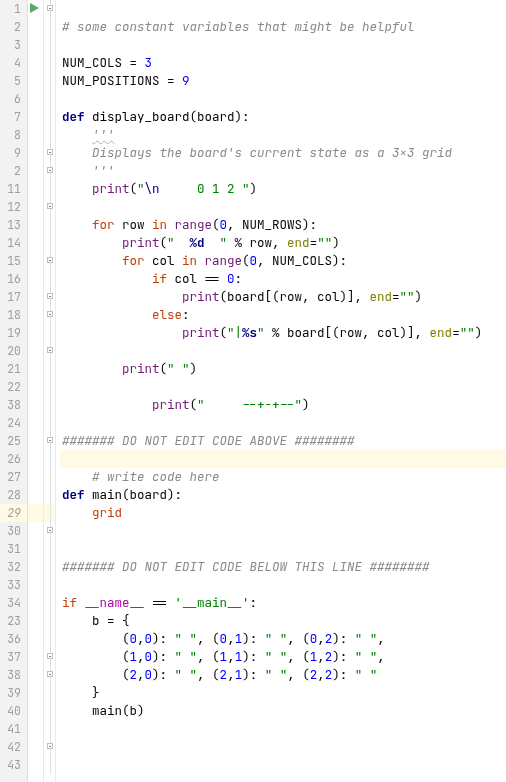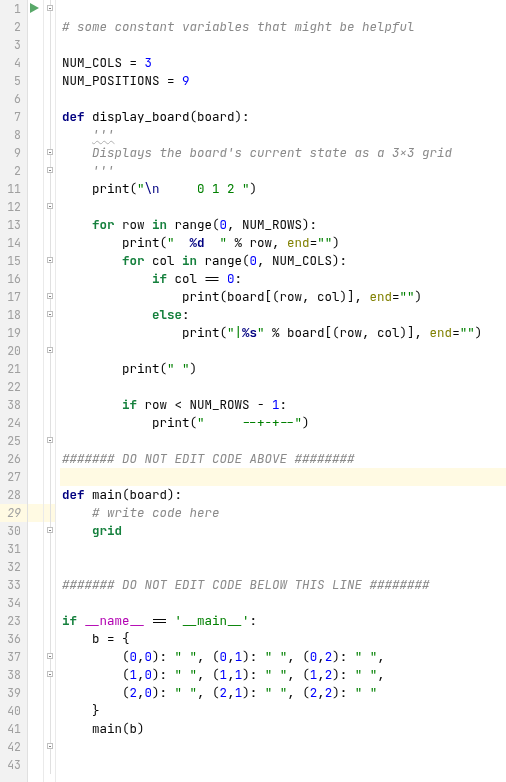--- a/index.html
+++ b/index.html
@@ -55,29 +55,29 @@
   }
   .code-area .line { padding-left: 2px; }
 
   .line.highlight { background: #fffae3; font-style: italic; }
   .gutter-lineno .line.highlight,
   .gutter-marker .line.highlight,
   .gutter-fold .line.highlight { background: #fffae3; }
 
   
   .c-comment   { color: #8a8a8a; font-style: italic; }
-  .c-keyword   { color: #15803d; font-weight: bold; }
+  .c-keyword   { color: #c2410c; font-weight: normal; }
   .c-def       { color: #000080; font-weight: bold; }
   .c-funcname  { color: #000000; }
   .c-string    { color: #008000; }
   .c-escape    { color: #000080; }
   .c-fmt       { color: #000080; font-weight: bold; }
   .c-number    { color: #0000ff; }
   .c-op        { color: #080808; }
-  .c-builtin   { color: #000000; }
+  .c-builtin   { color: #701a75; }
   .c-selfish   { color: #808000; }
   .c-docstr    { color: #8a8a8a; font-style: italic; }
   .c-magic     { color: #b200b2; }
   .c-wavy { text-decoration: underline wavy #b0b0b0; text-decoration-thickness: 1px; }
 
   
   .run-tri {
     position: absolute;
     left: 2px;
     top: 3px;
@@ -265,27 +265,26 @@
       <div class="line"><span>    </span><span class="c-keyword">for </span><span>row </span><span class="c-keyword">in </span><span class="c-builtin">range</span><span>(</span><span class="c-number">0</span><span>, NUM_ROWS):</span></div>
       <div class="line"><span>        </span><span class="c-builtin">print</span><span>(</span><span class="c-string">"  </span><span class="c-fmt">%d</span><span class="c-string">  "</span><span> % row, </span><span class="c-selfish">end</span><span>=</span><span class="c-string">""</span><span>)</span></div>
       <div class="line"><span>        </span><span class="c-keyword">for </span><span>col </span><span class="c-keyword">in </span><span class="c-builtin">range</span><span>(</span><span class="c-number">0</span><span>, NUM_COLS):</span></div>
       <div class="line"><span>            </span><span class="c-keyword">if </span><span>col == </span><span class="c-number">0</span><span>:</span></div>
       <div class="line"><span>                </span><span class="c-builtin">print</span><span>(board[(row, col)], </span><span class="c-selfish">end</span><span>=</span><span class="c-string">""</span><span>)</span></div>
       <div class="line"><span>            </span><span class="c-keyword">else</span><span>:</span></div>
       <div class="line"><span>                </span><span class="c-builtin">print</span><span>(</span><span class="c-string">"|</span><span class="c-fmt">%s</span><span class="c-string">"</span><span> % board[(row, col)], </span><span class="c-selfish">end</span><span>=</span><span class="c-string">""</span><span>)</span></div>
       <div class="line"></div>
       <div class="line"><span>        </span><span class="c-builtin">print</span><span>(</span><span class="c-string">" "</span><span>)</span></div>
       <div class="line"></div>
-      <div class="line"><span>        </span><span class="c-keyword">if </span><span>row &lt; NUM_ROWS - </span><span class="c-number">1</span><span>:</span></div>
       <div class="line"><span>            </span><span class="c-builtin">print</span><span>(</span><span class="c-string">"     --+-+--"</span><span>)</span></div>
       <div class="line"></div>
       <div class="line"><span class="c-comment">####### DO NOT EDIT CODE ABOVE ########</span></div>
       <div class="line highlight"></div>
+      <div class="line"><span>    </span><span class="c-comment"># write code here</span></div>
       <div class="line"><span class="c-def">def </span><span class="c-funcname">main</span><span>(board):</span></div>
-      <div class="line"><span>    </span><span class="c-comment"># write code here</span></div>
       <div class="line"><span>    </span><span class="c-keyword">grid</span></div>
       <div class="line"></div>
       <div class="line"></div>
       <div class="line"><span class="c-comment">####### DO NOT EDIT CODE BELOW THIS LINE ########</span></div>
       <div class="line"></div>
       <div class="line"><span class="c-keyword">if </span><span class="c-magic">__name__</span><span> == </span><span class="c-string">'__main__'</span><span>:</span></div>
       <div class="line"><span>    b = {</span></div>
       <div class="line"><span>        (</span><span class="c-number">0</span><span>,</span><span class="c-number">0</span><span>): </span><span class="c-string">" "</span><span>, (</span><span class="c-number">0</span><span>,</span><span class="c-number">1</span><span>): </span><span class="c-string">" "</span><span>, (</span><span class="c-number">0</span><span>,</span><span class="c-number">2</span><span>): </span><span class="c-string">" "</span><span>,</span></div>
       <div class="line"><span>        (</span><span class="c-number">1</span><span>,</span><span class="c-number">0</span><span>): </span><span class="c-string">" "</span><span>, (</span><span class="c-number">1</span><span>,</span><span class="c-number">1</span><span>): </span><span class="c-string">" "</span><span>, (</span><span class="c-number">1</span><span>,</span><span class="c-number">2</span><span>): </span><span class="c-string">" "</span><span>,</span></div>
       <div class="line"><span>        (</span><span class="c-number">2</span><span>,</span><span class="c-number">0</span><span>): </span><span class="c-string">" "</span><span>, (</span><span class="c-number">2</span><span>,</span><span class="c-number">1</span><span>): </span><span class="c-string">" "</span><span>, (</span><span class="c-number">2</span><span>,</span><span class="c-number">2</span><span>): </span><span class="c-string">" "</span></div>

